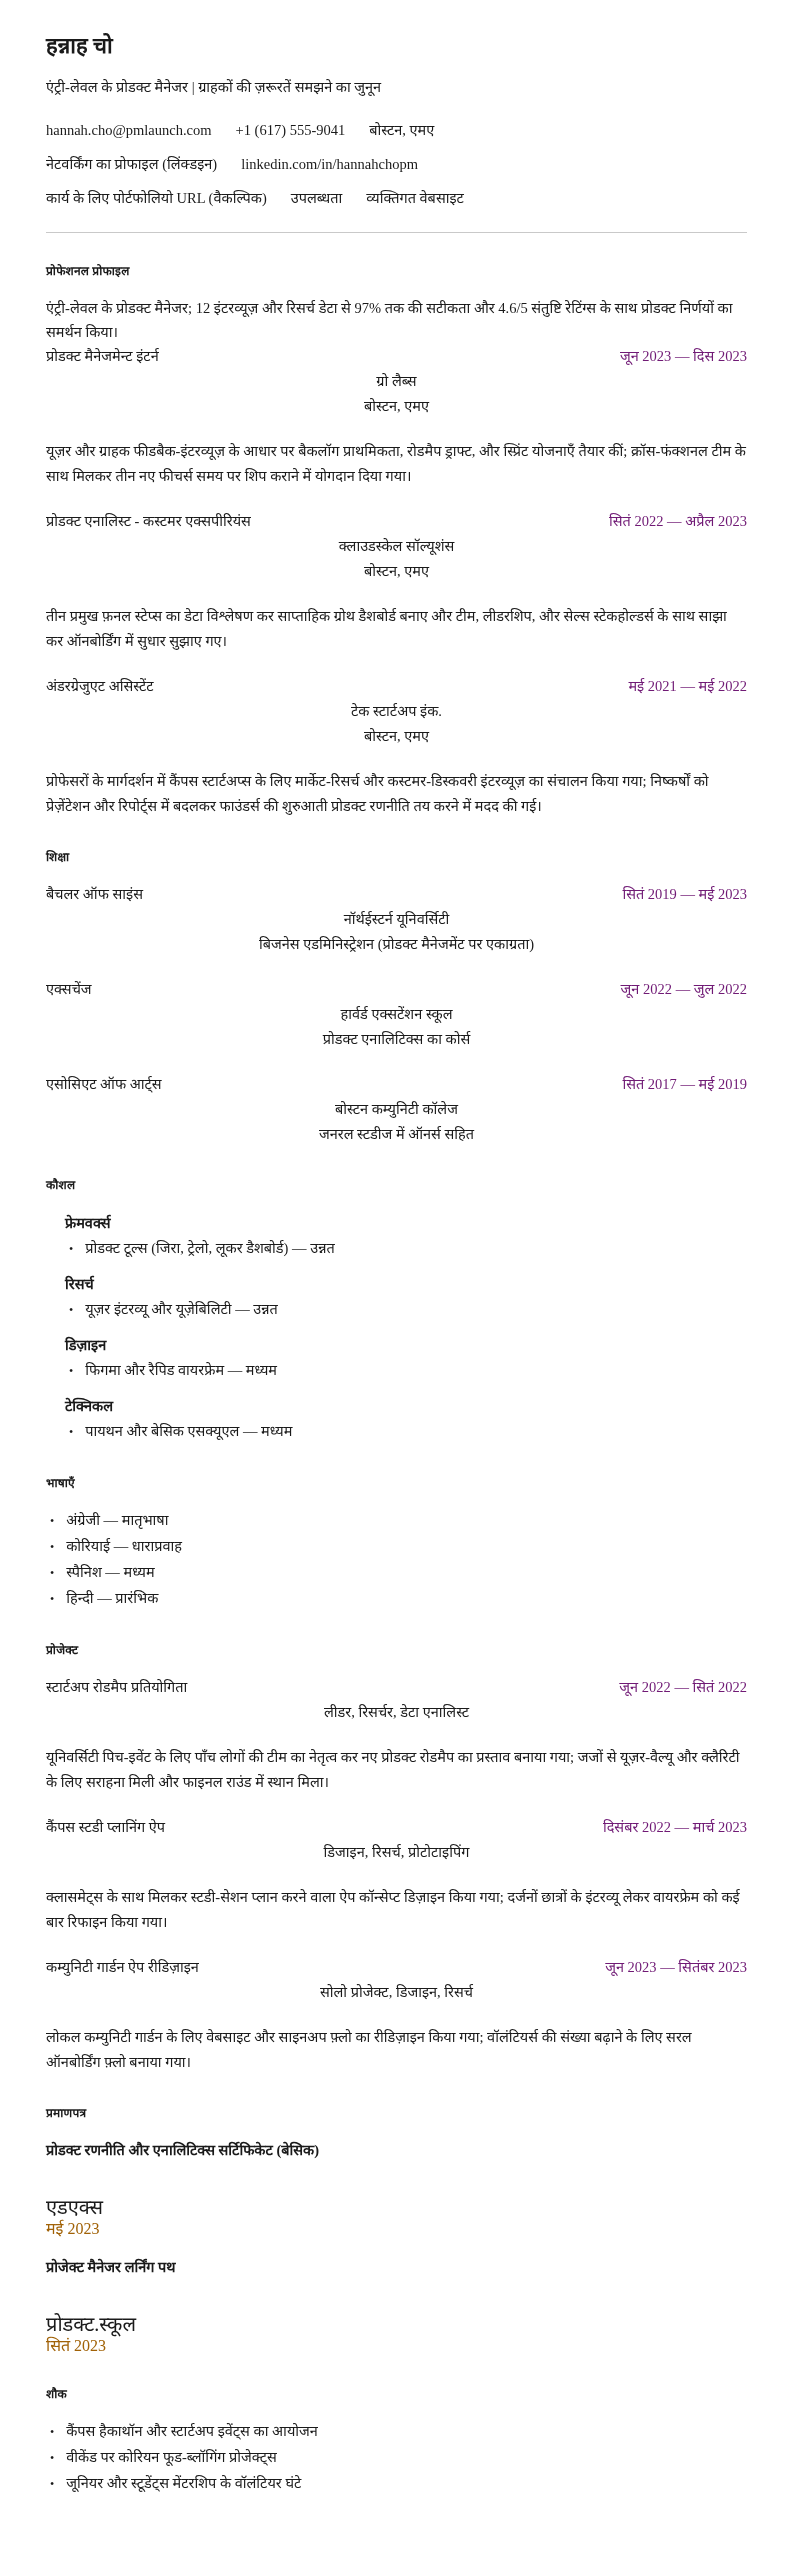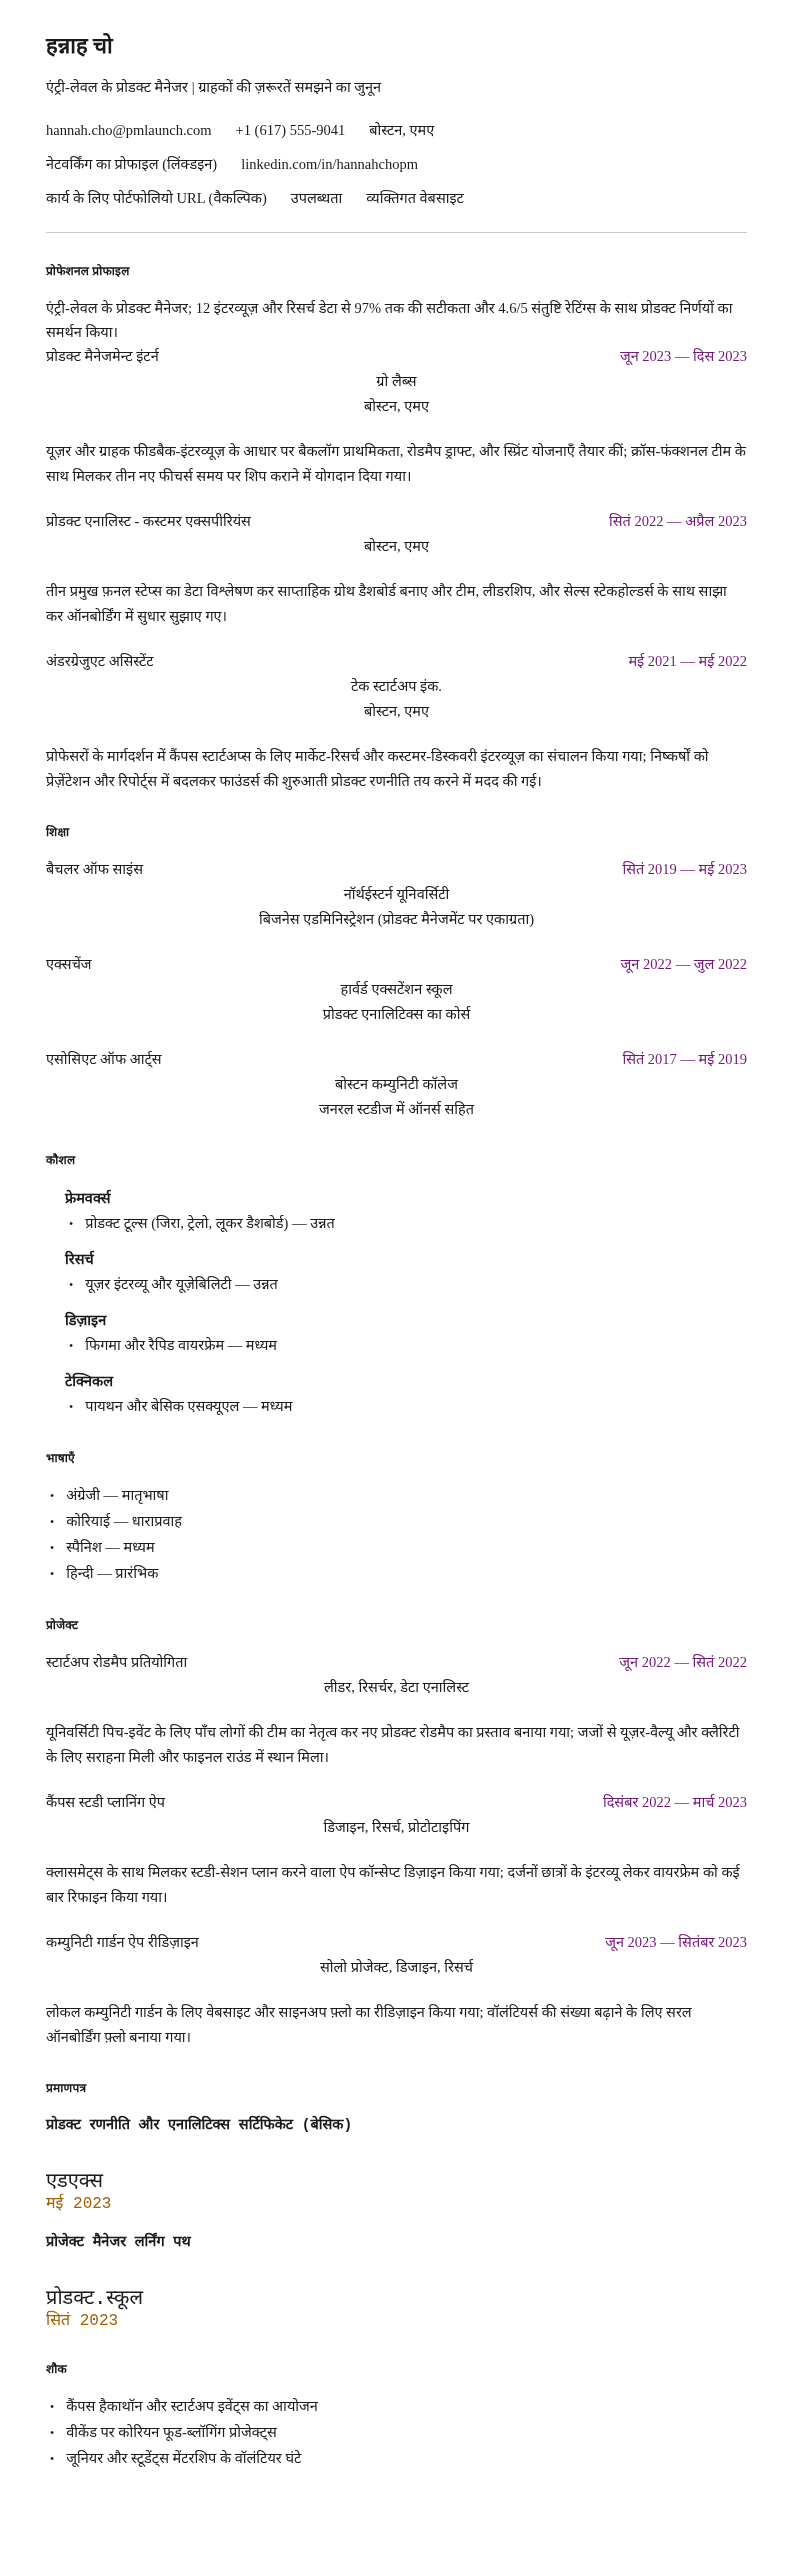--- a/index.html
+++ b/index.html
@@ -64,21 +64,21 @@
     align-items: baseline;
     font-size: 14.5px;
     line-height: 25px;
   }
   .bullet-dot {
     flex: 0 0 auto;
     margin: 0 12px 0 4px;
     font-size: 12px;
   }
 
-  .cert-entry { margin-bottom: 16px; font-family: Liberation Mono, monospace; }
+  .cert-entry { margin-bottom: 16px; }
   .cert-title { font-size: 14.5px; line-height: 25px; font-weight: bold; }
   .cert-issuer { font-size: 20px; line-height: 24px; margin-top: 32px; }
   .cert-date { font-size: 16px; line-height: 20px; color: #a16207; }
 </style>
 </head>
 <body>
 
 <div class="page">
 
   <header>
@@ -118,20 +118,21 @@
       <div class="entry-line">ग्रो लैब्स</div>
       <div class="entry-line">बोस्टन, एमए</div>
       <p class="entry-summary">यूज़र और ग्राहक फीडबैक-इंटरव्यूज़ के आधार पर बैकलॉग प्राथमिकता, रोडमैप ड्राफ्ट, और स्प्रिंट योजनाएँ तैयार कीं; क्रॉस-फंक्शनल टीम के साथ मिलकर तीन नए फीचर्स समय पर शिप कराने में योगदान दिया गया।</p>
     </div>
 
     <div class="entry">
       <div class="entry-head">
         <span class="entry-title">प्रोडक्ट एनालिस्ट - कस्टमर एक्सपीरियंस</span>
         <span class="entry-dates">सितं 2022 — अप्रैल 2023</span>
       </div>
+      <div class="entry-line">क्लाउडस्केल सॉल्यूशंस</div>
       <div class="entry-line">बोस्टन, एमए</div>
       <p class="entry-summary">तीन प्रमुख फ़नल स्टेप्स का डेटा विश्लेषण कर साप्ताहिक ग्रोथ डैशबोर्ड बनाए और टीम, लीडरशिप, और सेल्स स्टेकहोल्डर्स के साथ साझा कर ऑनबोर्डिंग में सुधार सुझाए गए।</p>
     </div>
 
     <div class="entry">
       <div class="entry-head">
         <span class="entry-title">अंडरग्रेजुएट असिस्टेंट</span>
         <span class="entry-dates">मई 2021 — मई 2022</span>
       </div>
       <div class="entry-line">टेक स्टार्टअप इंक.</div>

